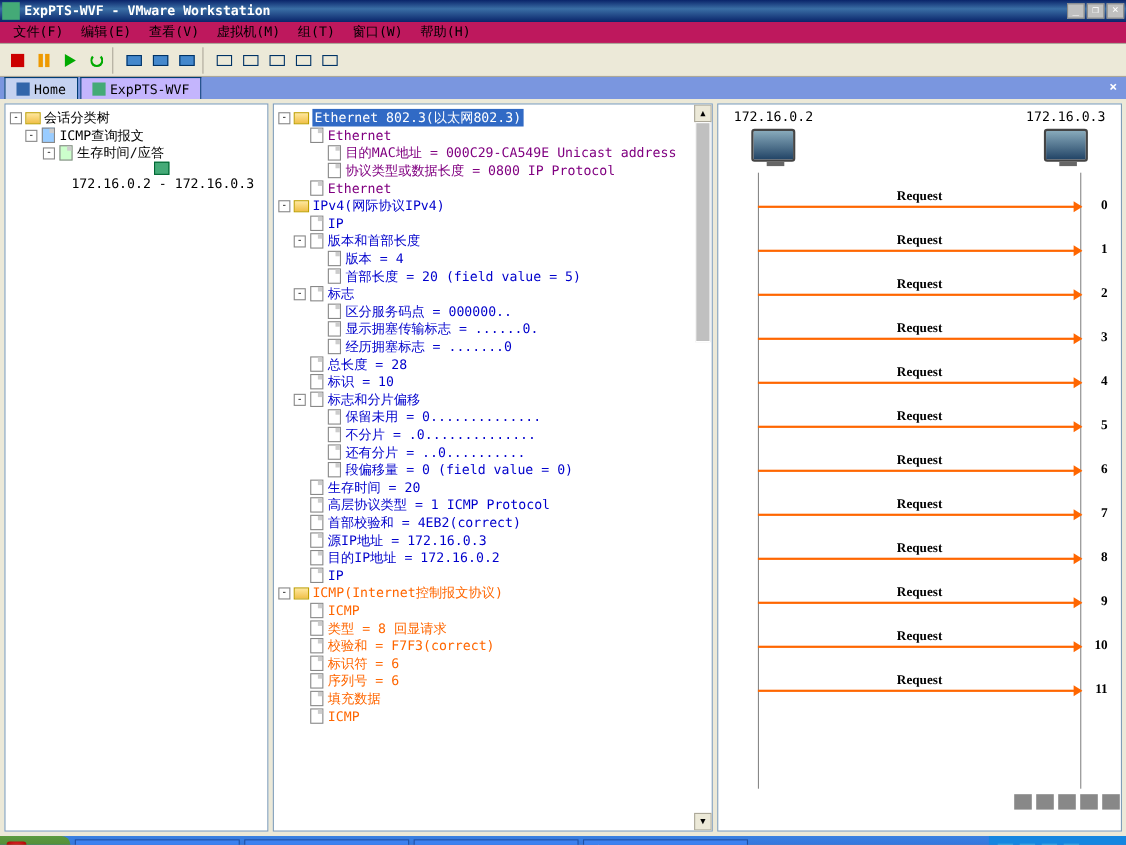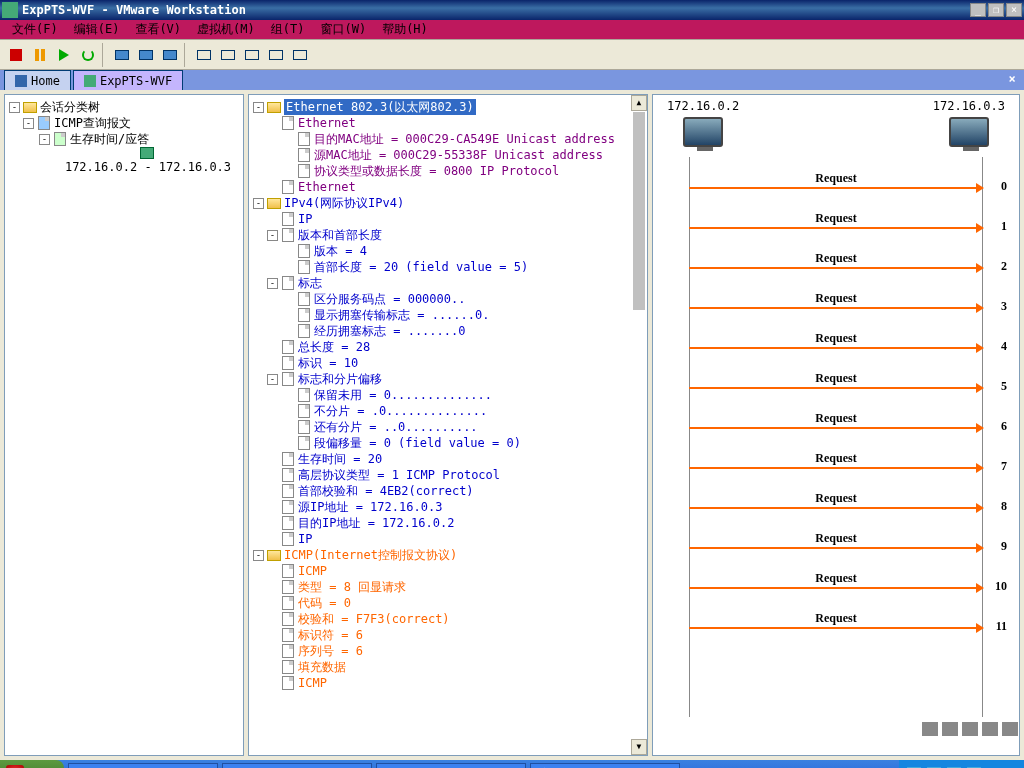--- a/index.html
+++ b/index.html
@@ -195,27 +195,20 @@
           <span class="ficon">
             <span class="doc"></span>
           </span>
           <span class="c-purple">目的MAC地址 = 000C29-CA549E Unicast address</span>
         </div>
       <div class="tree-row ind2">
           <span class="exp none"></span>
           <span class="ficon">
             <span class="doc"></span>
           </span>
-          <span class="c-purple">源MAC地址 = 000C29-55338F Unicast address</span>
-        </div>
-      <div class="tree-row ind2">
-          <span class="exp none"></span>
-          <span class="ficon">
-            <span class="doc"></span>
-          </span>
           <span class="c-purple">协议类型或数据长度 = 0800 IP Protocol</span>
         </div>
       <div class="tree-row ind1">
           <span class="exp none"></span>
           <span class="ficon">
             <span class="doc"></span>
           </span>
           <span class="c-purple">Ethernet</span>
         </div>
       <div class="tree-row ind0">
@@ -385,27 +378,20 @@
             <span class="doc"></span>
           </span>
           <span class="c-orange">ICMP</span>
         </div>
       <div class="tree-row ind1">
           <span class="exp none"></span>
           <span class="ficon">
             <span class="doc"></span>
           </span>
           <span class="c-orange">类型 = 8 回显请求</span>
-        </div>
-      <div class="tree-row ind1">
-          <span class="exp none"></span>
-          <span class="ficon">
-            <span class="doc"></span>
-          </span>
-          <span class="c-orange">代码 = 0</span>
         </div>
       <div class="tree-row ind1">
           <span class="exp none"></span>
           <span class="ficon">
             <span class="doc"></span>
           </span>
           <span class="c-orange">校验和 = F7F3(correct)</span>
         </div>
       <div class="tree-row ind1">
           <span class="exp none"></span>

